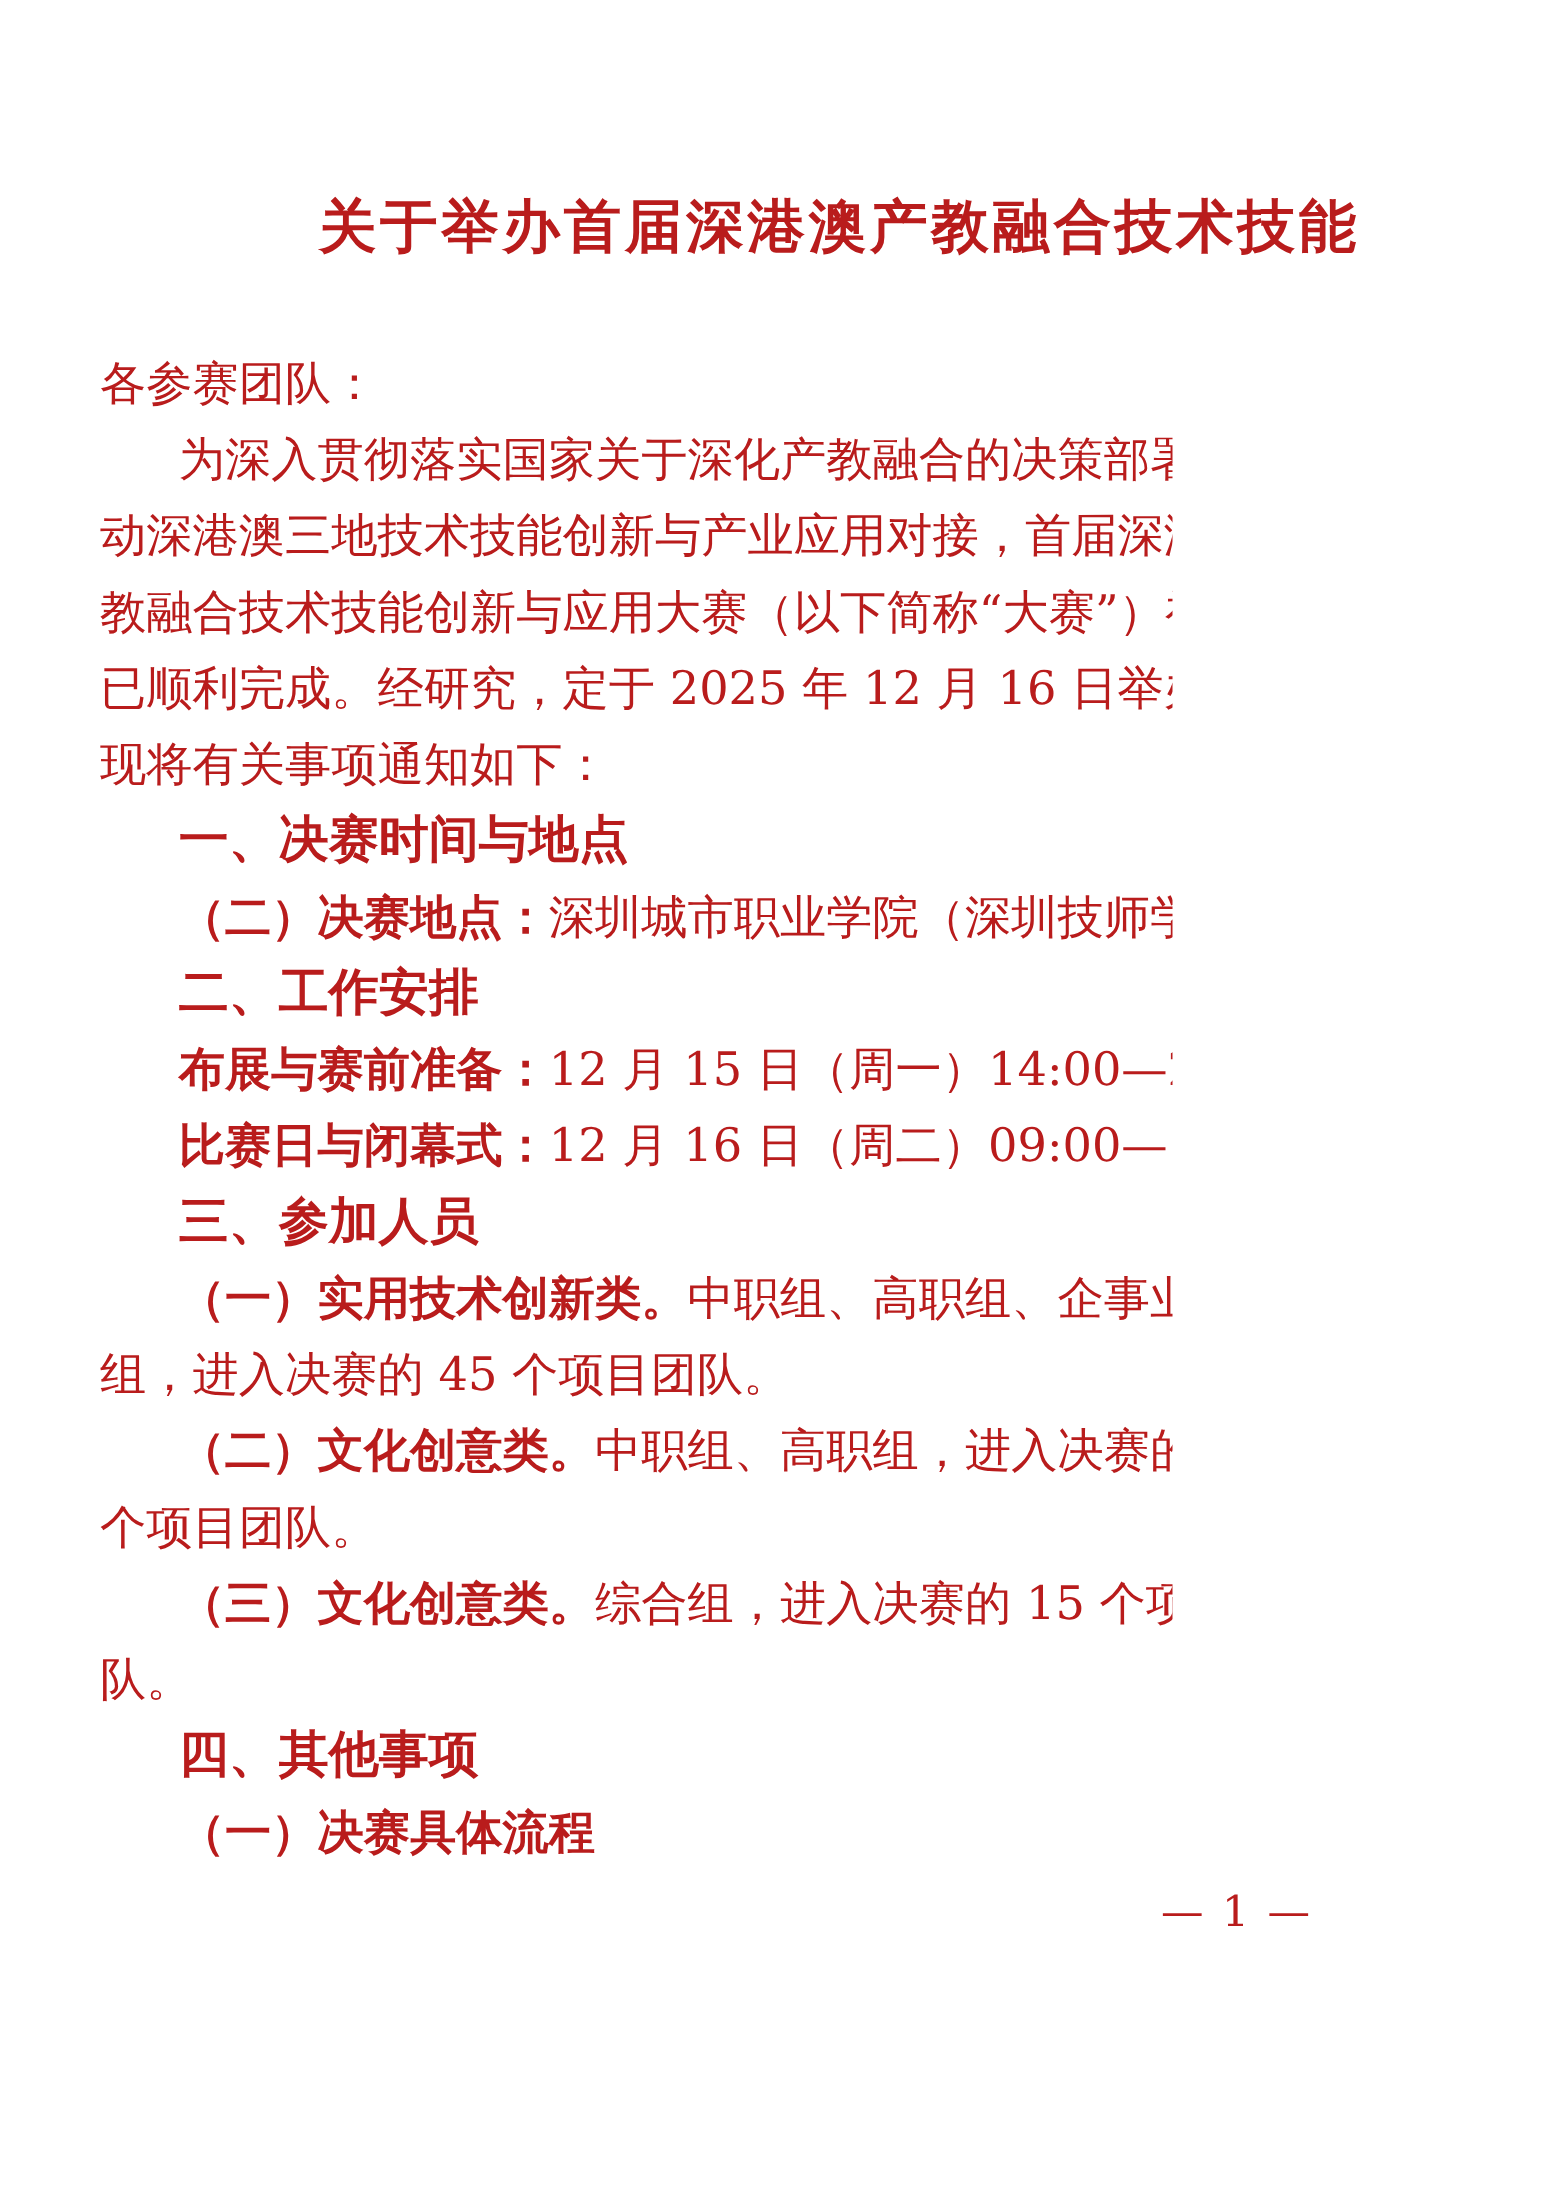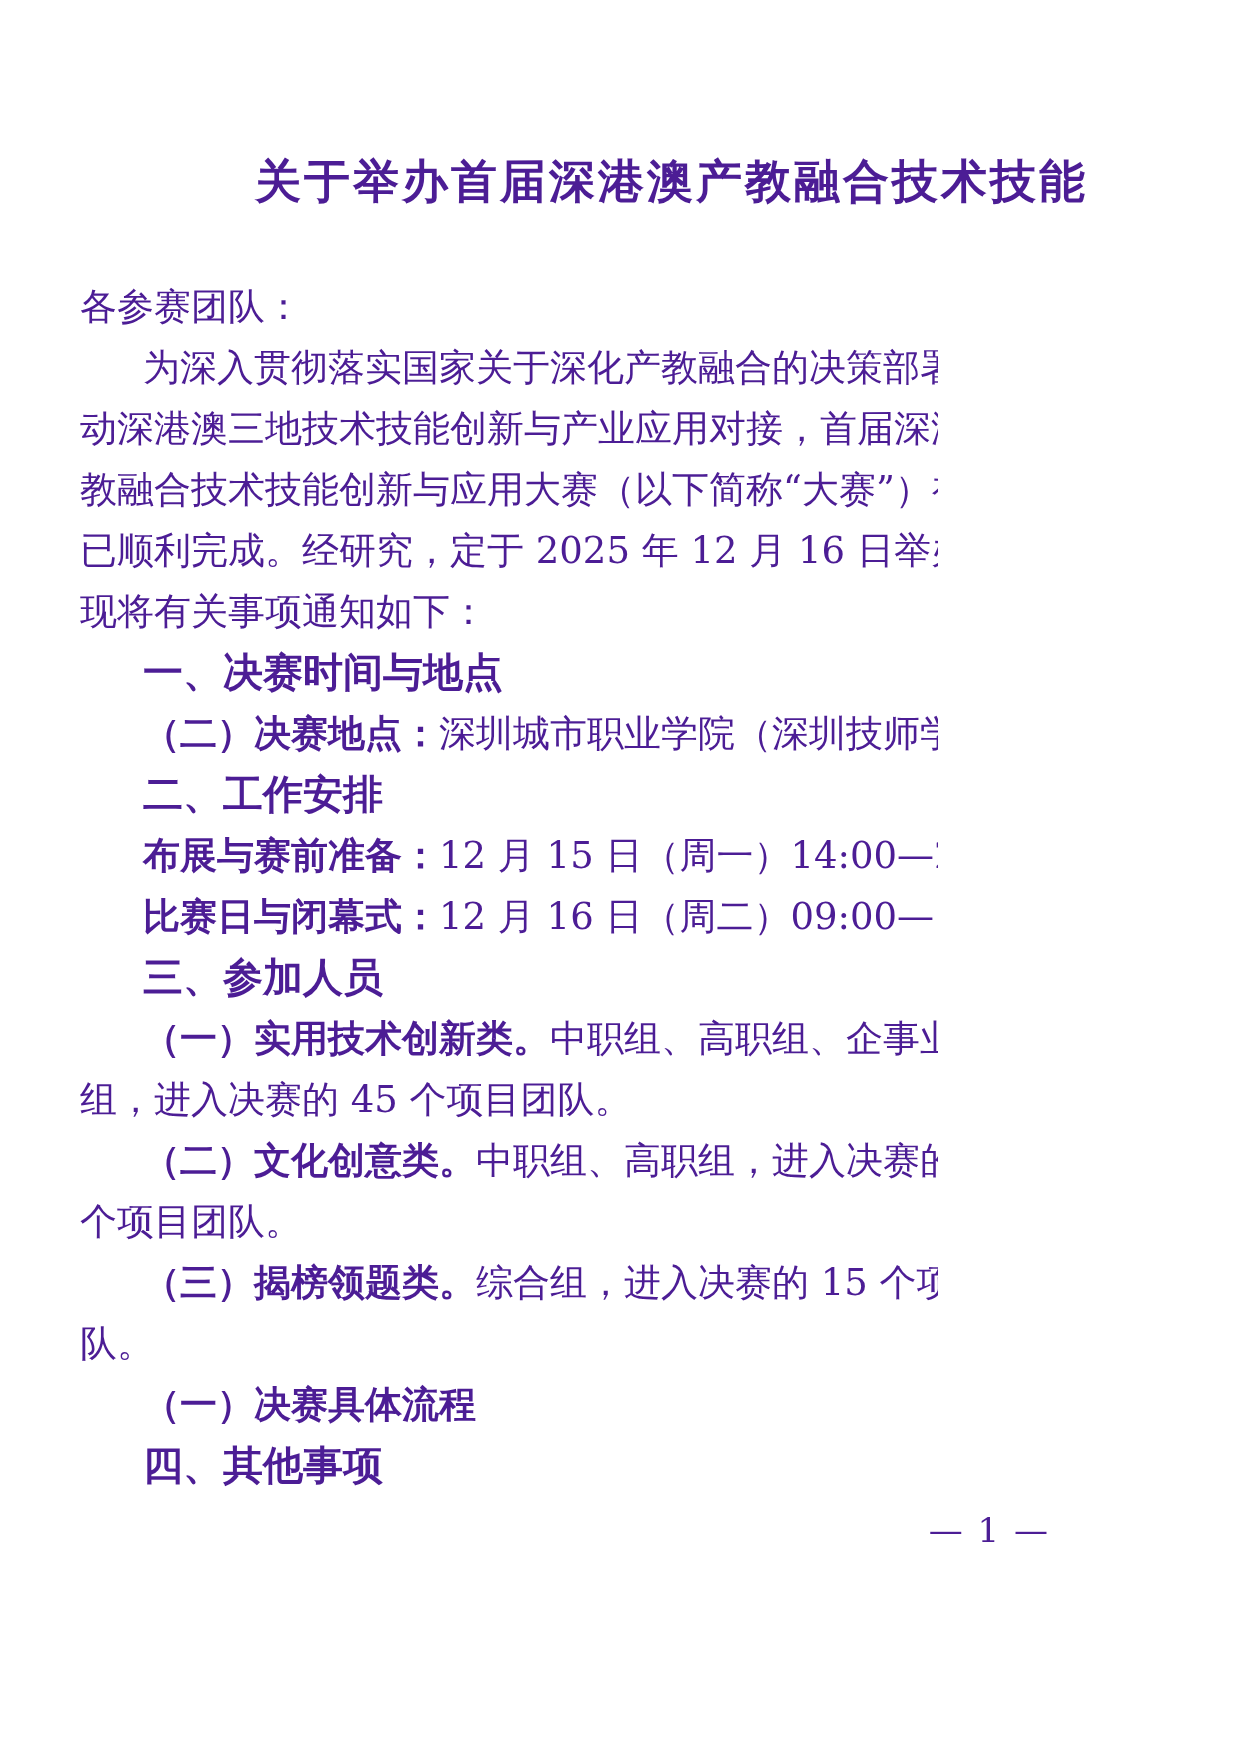--- a/index.html
+++ b/index.html
@@ -1,21 +1,21 @@
 <!DOCTYPE html>
 <html><head>
 <meta charset="utf-8">
 <style>
   html,body{margin:0;padding:0;background:#888;}
   .page{
     position:relative;
     width:1241px;height:1754px;
     margin:0 auto;
     background:#ffffff;
-    color:#4c1d95;
+    color:#b91c1c;
     font-family:"DejaVu Serif","Liberation Serif",serif;
     overflow:hidden;
   }
   
   .title-block{padding-top:150px;}
   .title-line{
     height:62px;line-height:62px;
     font-size:46px;font-weight:bold;
     letter-spacing:3px;
     white-space:nowrap;
@@ -114,31 +114,31 @@
     <div class="ln">
       <span class="rest">组，进入决赛的 45 个项目团队。</span>
     </div>
     <div class="ln ind fill">
       <span class="lead">（二）文化创意类。</span><span class="rest">中职组、高职组，进入决赛的 26</span>
     </div>
     <div class="ln">
       <span class="rest">个项目团队。</span>
     </div>
     <div class="ln ind fill">
-      <span class="lead">（三）揭榜领题类。</span><span class="rest">综合组，进入决赛的 15 个项目团</span>
+      <span class="lead">（三）文化创意类。</span><span class="rest">综合组，进入决赛的 15 个项目团</span>
     </div>
     <div class="ln">
       <span class="rest">队。</span>
     </div>
 
+    <div class="ln ind h">
+      <span class="lead">四、其他事项</span>
+    </div>
+
     <div class="ln ind">
       <span class="lead">（一）决赛具体流程</span>
-    </div>
-
-    <div class="ln ind h">
-      <span class="lead">四、其他事项</span>
     </div>
 
   </div>
 
   <div class="pagenum">— 1 —</div>
 
 </div>
 
 </body></html>

